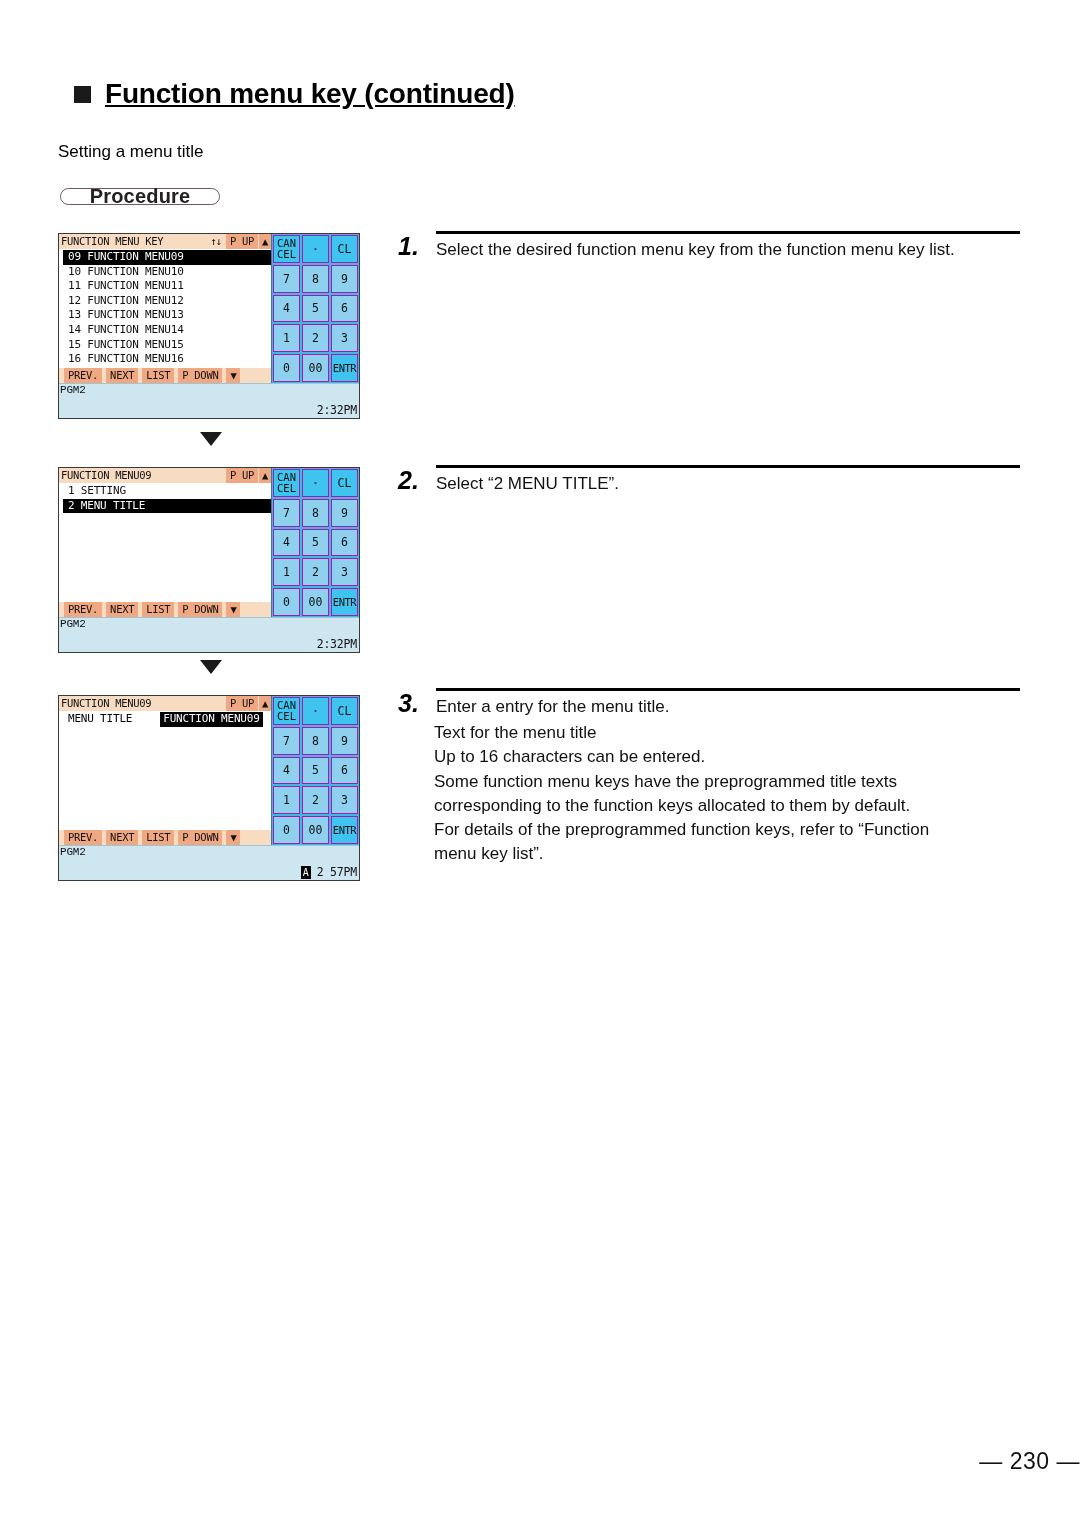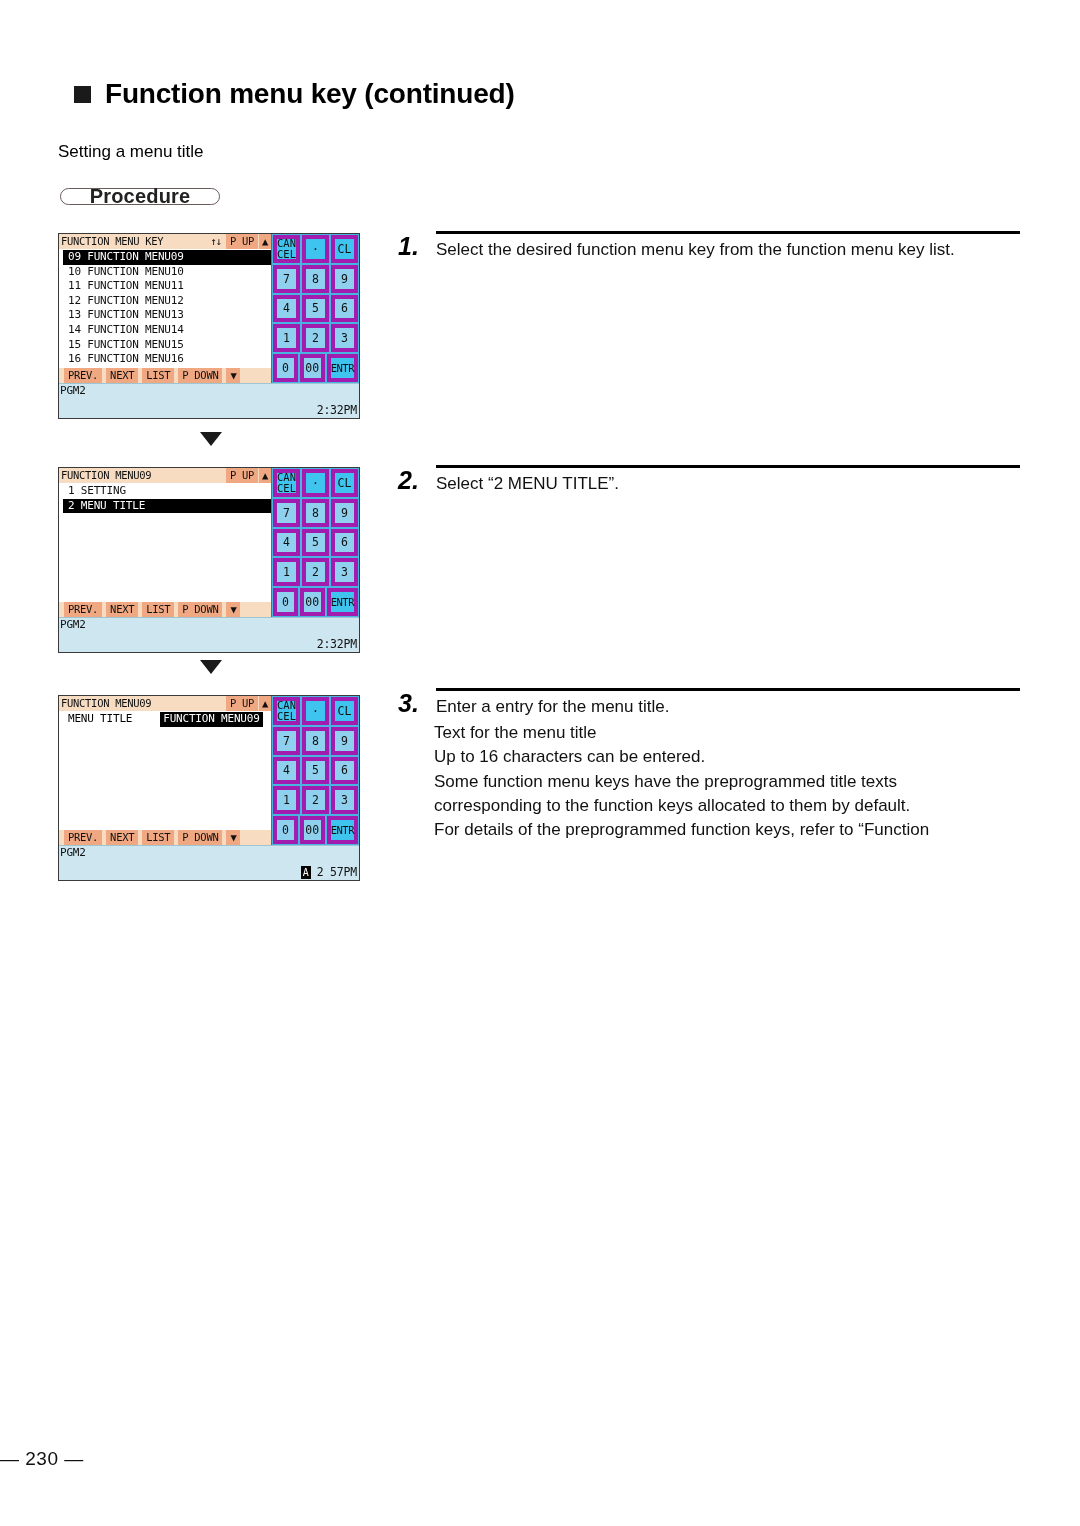--- a/index.html
+++ b/index.html
@@ -17,20 +17,21 @@
   }
 
   
   .page-head {
     position: absolute;
     left: 74px;
     top: 78px;
     display: flex;
     align-items: center;
     gap: 14px;
+    text-decoration: underline;
   }
   .head-bullet {
     width: 17px;
     height: 17px;
     background: #1a1a1a;
     display: block;
   }
   .head-title {
     font-size: 28px;
     font-weight: bold;
@@ -210,20 +211,21 @@
     position: relative;
     border-top: 1px solid #9fc4d2;
   }
   .status-mode {
     position: absolute;
     left: 1px;
     top: 0px;
     font-size: 11px;
     color: #111111;
     letter-spacing: -0.2px;
+    font-family: Liberation Mono, monospace;
   }
   .status-time {
     position: absolute;
     right: 2px;
     bottom: 1px;
     font-size: 11.5px;
     color: #111111;
     letter-spacing: -0.2px;
     display: flex;
     align-items: center;
@@ -240,21 +242,21 @@
   
   .kp-row {
     display: flex;
     flex: 1 1 0;
     min-height: 0;
   }
   .kp-key {
     flex: 1 1 0;
     margin: 1px;
     background: #8ed0ee;
-    border: 4px solid #a21caf;
+    border: 1px solid #a21caf;
     display: flex;
     align-items: center;
     justify-content: center;
     font-size: 11.5px;
     color: #111111;
     box-sizing: border-box;
   }
   .kp-key.bright {
     background: #3fc4f0;
   }
@@ -331,22 +333,22 @@
     line-height: 1.42;
     color: #111111;
   }
 
   
   .page-footer {
     position: absolute;
     left: 0;
     right: 0;
     top: 1448px;
-    text-align: left;
-    font-size: 19px;
+    text-align: right;
+    font-size: 23px;
     color: #111111;
     letter-spacing: 0.5px;
   }
 </style>
 </head>
 <body>
 
 <div class="page-head">
   <span class="head-bullet"></span>
   <span class="head-title">Function menu key (continued)</span>
@@ -576,16 +578,17 @@
   <div class="step-first-line">
     <span class="step-num">3.</span>
     <span class="step-text">Enter a entry for the menu title.</span>
   </div>
   <div class="note-body">
     <div>Text for the menu title</div>
     <div>Up to 16 characters can be entered.</div>
     <div>Some function menu keys have the preprogrammed title texts</div>
     <div>corresponding to the function keys allocated to them by default.</div>
     <div>For details of the preprogrammed function keys, refer to “Function</div>
+    <div>menu key list”.</div>
   </div>
 </div>
 
 <div class="page-footer">— 230 —</div>
 
 </body></html>

